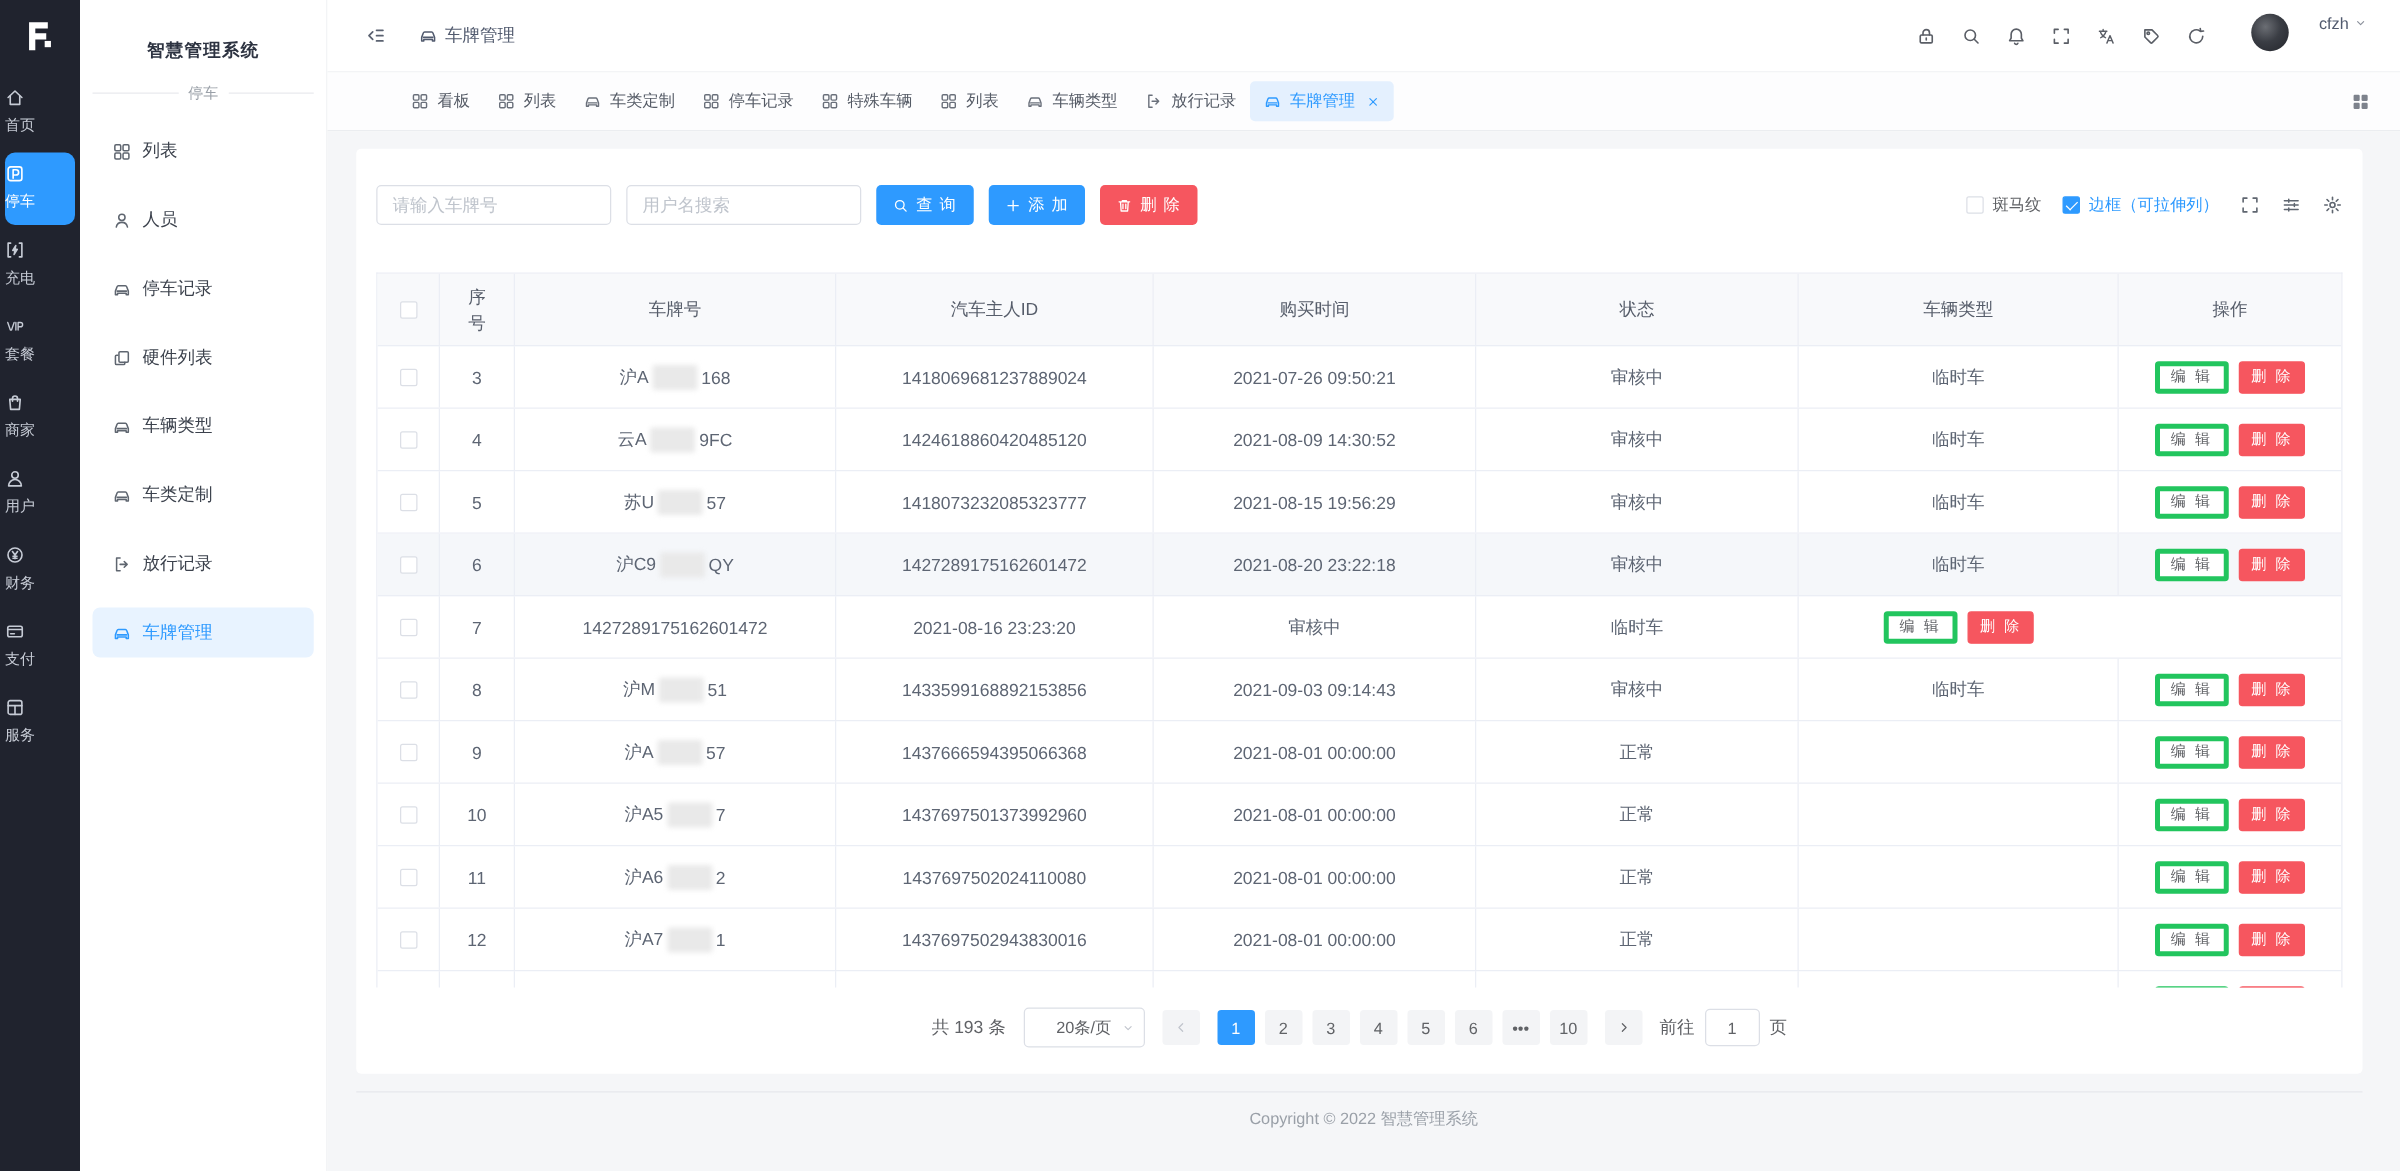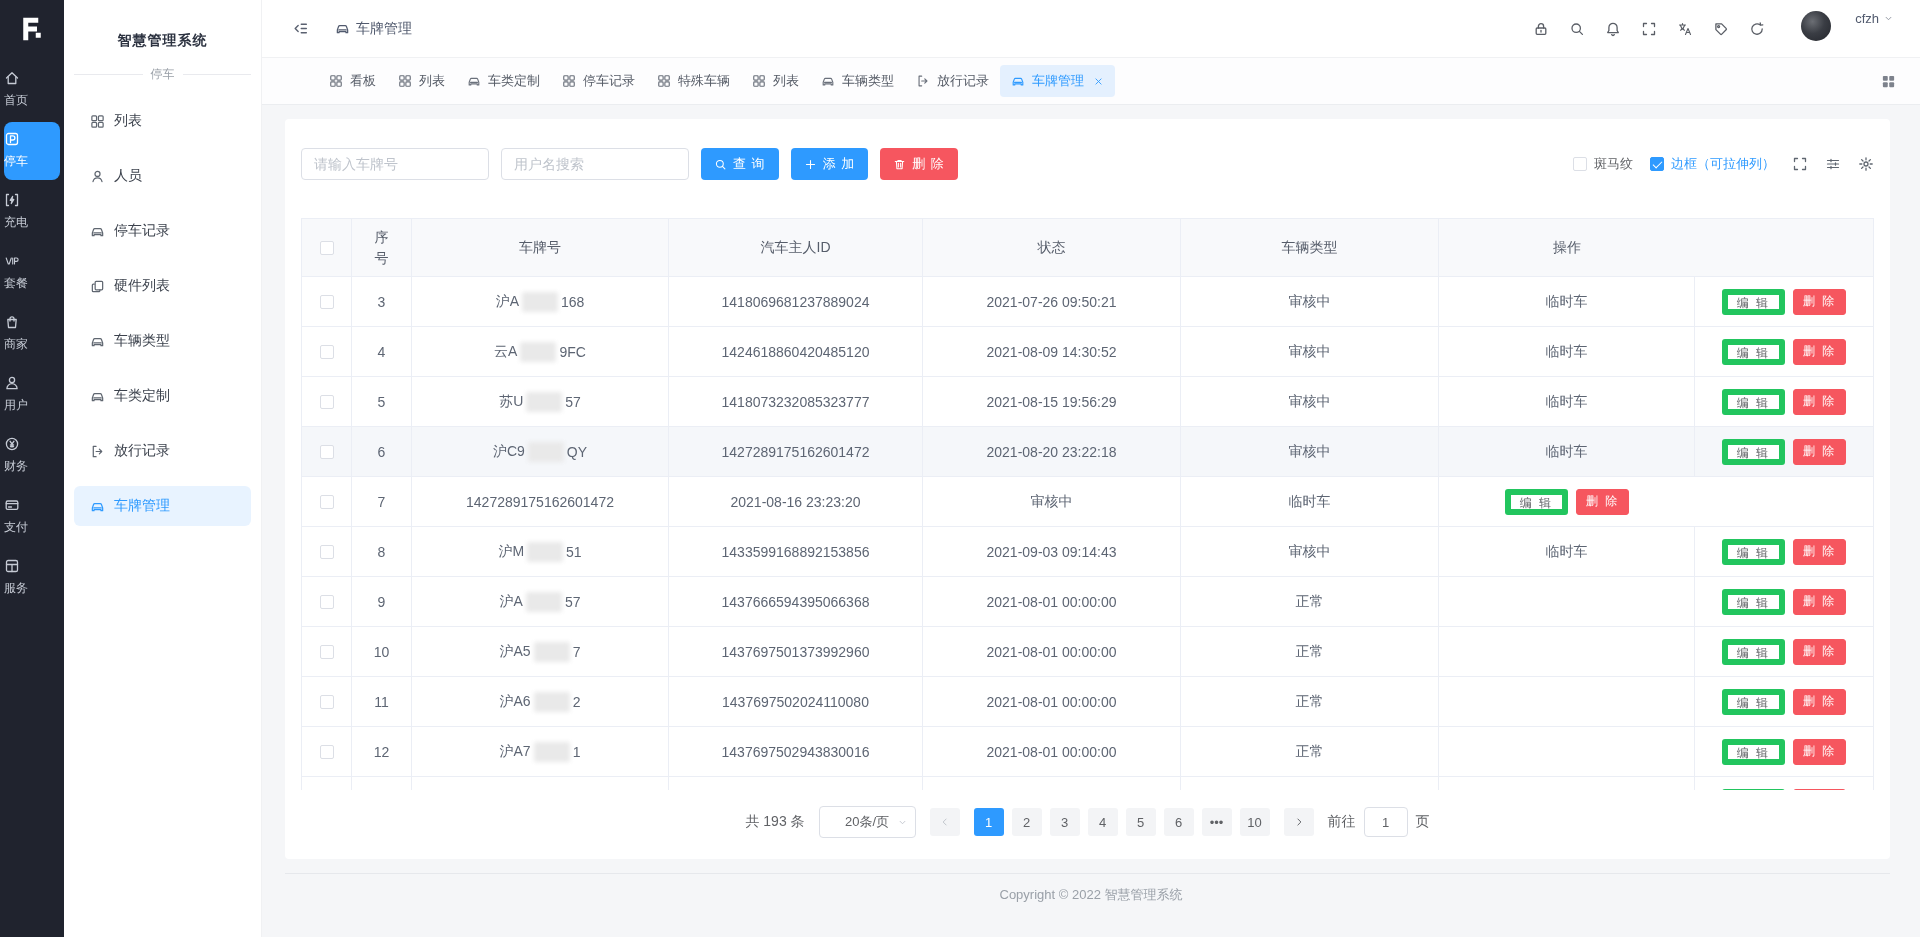--- a/index.html
+++ b/index.html
@@ -80,21 +80,21 @@
   .td:last-child,.th:last-child{border-right:none}
   .thead{background:#f8f9fb}
   .thead .th{height:57px;color:#565d6a}
   .th.seq{padding:0 18px;word-break:break-all;line-height:21px}
   .trow .td{height:49px}
   .trow.highlight{background:#f5f7fa}
   .mask{display:inline-block;width:36px;height:20px;background:#e9e9e9;border-radius:2px;filter:blur(2px);margin:0 3px;vertical-align:middle}
   .plate{display:flex;align-items:center}
   .op{display:flex;gap:8px;align-items:center;justify-content:center}
   .mini{height:26px;border-radius:3px;font-size:12px;letter-spacing:2px;padding:0 9px;cursor:pointer;font-family:inherit}
-  .mini.edit{background:#fff;border:6px solid #22c55e;color:#606266}
+  .mini.edit{background:#fff;border:4px solid #22c55e;color:#606266}
   .mini.del{background:var(--danger);border:1px solid var(--danger);color:#fff}
 
   
   .pager{margin-top:16px;display:flex;align-items:center;justify-content:center;gap:14px;font-size:14px;color:#606266}
   .psel{position:relative;width:97px;height:32px;border:1px solid #dcdfe6;border-radius:4px;display:flex;align-items:center;justify-content:center;font-size:13px;color:#606266;cursor:pointer}
   .psel .sd{position:absolute;right:7px;font-size:11px;color:#c0c4cc;display:flex}
   .pages{display:flex;gap:8px;align-items:center}
   .pbtn{min-width:30px;height:28px;padding:0 4px;border-radius:3px;background:#f3f4f6;display:flex;align-items:center;justify-content:center;font-size:13px;color:#606266;cursor:pointer}
   .pbtn.active{background:var(--accent);color:#fff}
   .pbtn.nav{font-size:12px}
@@ -569,20 +569,21 @@
         </div>
 
         <div class="tbl">
           <div class="tr thead">
             <div class="th">
                 <span class="cb"></span>
               </div>
             <div class="th seq">序号</div>
             <div class="th">车牌号</div>
             <div class="th">汽车主人ID</div>
+            <div class="th">购买时间</div>
             <div class="th">状态</div>
             <div class="th">车辆类型</div>
             <div class="th">操作</div>
           </div>
           <div>
 
               <div class="tr trow">
                 <div class="td">
                   <span class="cb"></span>
                 </div>

